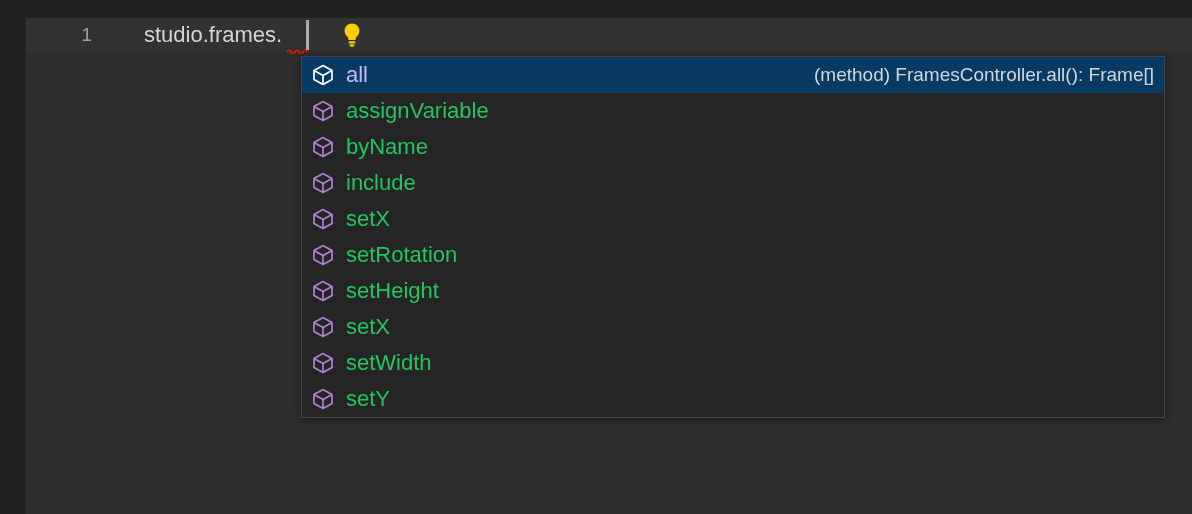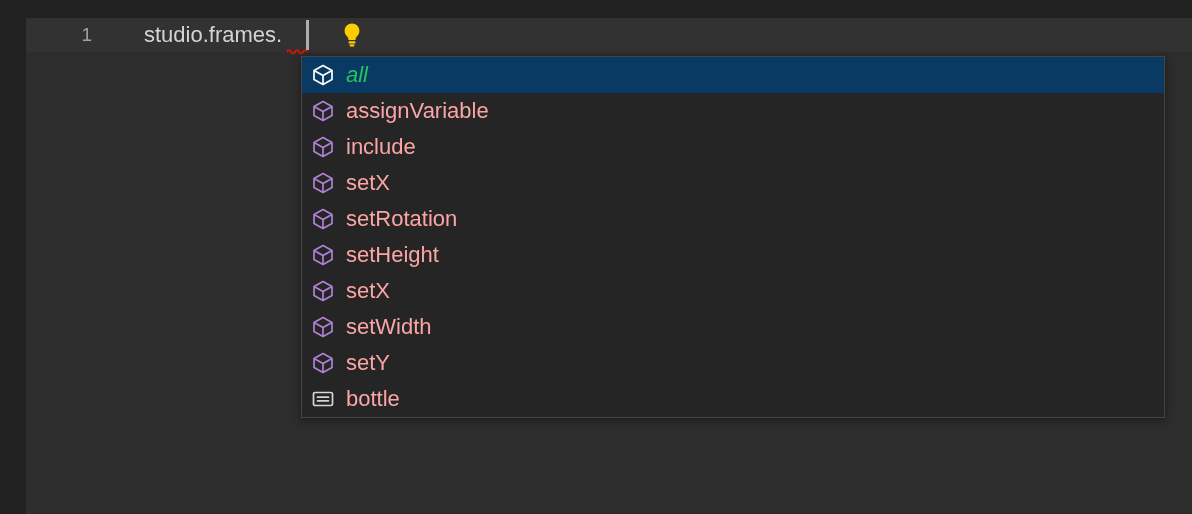--- a/index.html
+++ b/index.html
@@ -134,30 +134,29 @@
     width: 26px;
     height: 26px;
     flex: 0 0 auto;
     display: flex;
     align-items: center;
     justify-content: center;
     margin-right: 10px;
   }
   .row-icon svg { display: block; }
   .row-label {
-    color: #fca5a5;
+    color: #22c55e;
     font-family: "Liberation Sans", sans-serif;
     font-size: 22px;
     line-height: 26px;
     white-space: nowrap;
     flex: 0 0 auto;
   }
   .suggest-row.focused .row-label {
-    color: #22c55e;
-    font-style: italic;
+    color: #c4b5fd;
   }
   .row-spacer { flex: 1 1 auto; }
   .row-detail {
     color: #cfd6dc;
     font-family: "Liberation Sans", sans-serif;
     font-size: 19px;
     line-height: 26px;
     white-space: nowrap;
     padding-right: 4px;
     flex: 0 0 auto;
@@ -196,40 +195,52 @@
         <div class="suggest-row focused">
           <span class="row-icon">
   <svg width="24" height="24" viewBox="0 0 24 24" xmlns="http://www.w3.org/2000/svg">
     <path d="M12 2.6 21 7.6v8.8L12 21.4 3 16.4V7.6z" fill="none" stroke="#ffffff" stroke-width="1.7" stroke-linejoin="round"></path>
     <path d="M3 7.6 12 12.6 21 7.6" fill="none" stroke="#ffffff" stroke-width="1.7" stroke-linejoin="round"></path>
     <path d="M12 12.6 V21.4" fill="none" stroke="#ffffff" stroke-width="1.7" stroke-linejoin="round"></path>
   </svg>
           </span>
           <span class="row-label">all</span>
           <span class="row-spacer"></span>
+          <span class="row-detail">(method) FramesController.all(): Frame[]</span>
         </div>
         <div class="suggest-row">
           <span class="row-icon">
   <svg width="24" height="24" viewBox="0 0 24 24" xmlns="http://www.w3.org/2000/svg">
     <path d="M12 2.6 21 7.6v8.8L12 21.4 3 16.4V7.6z" fill="none" stroke="#b180d7" stroke-width="1.7" stroke-linejoin="round"></path>
     <path d="M3 7.6 12 12.6 21 7.6" fill="none" stroke="#b180d7" stroke-width="1.7" stroke-linejoin="round"></path>
     <path d="M12 12.6 V21.4" fill="none" stroke="#b180d7" stroke-width="1.7" stroke-linejoin="round"></path>
   </svg>
           </span>
           <span class="row-label">assignVariable</span>
           <span class="row-spacer"></span>
         </div>
         <div class="suggest-row">
           <span class="row-icon">
   <svg width="24" height="24" viewBox="0 0 24 24" xmlns="http://www.w3.org/2000/svg">
     <path d="M12 2.6 21 7.6v8.8L12 21.4 3 16.4V7.6z" fill="none" stroke="#b180d7" stroke-width="1.7" stroke-linejoin="round"></path>
     <path d="M3 7.6 12 12.6 21 7.6" fill="none" stroke="#b180d7" stroke-width="1.7" stroke-linejoin="round"></path>
     <path d="M12 12.6 V21.4" fill="none" stroke="#b180d7" stroke-width="1.7" stroke-linejoin="round"></path>
   </svg>
           </span>
+          <span class="row-label">byName</span>
+          <span class="row-spacer"></span>
+        </div>
+        <div class="suggest-row">
+          <span class="row-icon">
+  <svg width="24" height="24" viewBox="0 0 24 24" xmlns="http://www.w3.org/2000/svg">
+    <path d="M12 2.6 21 7.6v8.8L12 21.4 3 16.4V7.6z" fill="none" stroke="#b180d7" stroke-width="1.7" stroke-linejoin="round"></path>
+    <path d="M3 7.6 12 12.6 21 7.6" fill="none" stroke="#b180d7" stroke-width="1.7" stroke-linejoin="round"></path>
+    <path d="M12 12.6 V21.4" fill="none" stroke="#b180d7" stroke-width="1.7" stroke-linejoin="round"></path>
+  </svg>
+          </span>
           <span class="row-label">include</span>
           <span class="row-spacer"></span>
         </div>
         <div class="suggest-row">
           <span class="row-icon">
   <svg width="24" height="24" viewBox="0 0 24 24" xmlns="http://www.w3.org/2000/svg">
     <path d="M12 2.6 21 7.6v8.8L12 21.4 3 16.4V7.6z" fill="none" stroke="#b180d7" stroke-width="1.7" stroke-linejoin="round"></path>
     <path d="M3 7.6 12 12.6 21 7.6" fill="none" stroke="#b180d7" stroke-width="1.7" stroke-linejoin="round"></path>
     <path d="M12 12.6 V21.4" fill="none" stroke="#b180d7" stroke-width="1.7" stroke-linejoin="round"></path>
   </svg>
@@ -283,28 +294,18 @@
         </div>
         <div class="suggest-row">
           <span class="row-icon">
   <svg width="24" height="24" viewBox="0 0 24 24" xmlns="http://www.w3.org/2000/svg">
     <path d="M12 2.6 21 7.6v8.8L12 21.4 3 16.4V7.6z" fill="none" stroke="#b180d7" stroke-width="1.7" stroke-linejoin="round"></path>
     <path d="M3 7.6 12 12.6 21 7.6" fill="none" stroke="#b180d7" stroke-width="1.7" stroke-linejoin="round"></path>
     <path d="M12 12.6 V21.4" fill="none" stroke="#b180d7" stroke-width="1.7" stroke-linejoin="round"></path>
   </svg>
           </span>
           <span class="row-label">setY</span>
-          <span class="row-spacer"></span>
-        </div>
-        <div class="suggest-row">
-          <span class="row-icon">
-  <svg width="24" height="24" viewBox="0 0 24 24" xmlns="http://www.w3.org/2000/svg">
-    <rect x="2.5" y="5.5" width="19" height="13" rx="1.6" fill="none" stroke="#d6d6d6" stroke-width="1.7"></rect>
-    <path d="M6.5 10.2h11M6.5 13.8h11" stroke="#d6d6d6" stroke-width="1.7" stroke-linecap="round"></path>
-  </svg>
-          </span>
-          <span class="row-label">bottle</span>
           <span class="row-spacer"></span>
         </div>
       </div>
   </div>
 
 </div>
 
 </body></html>

